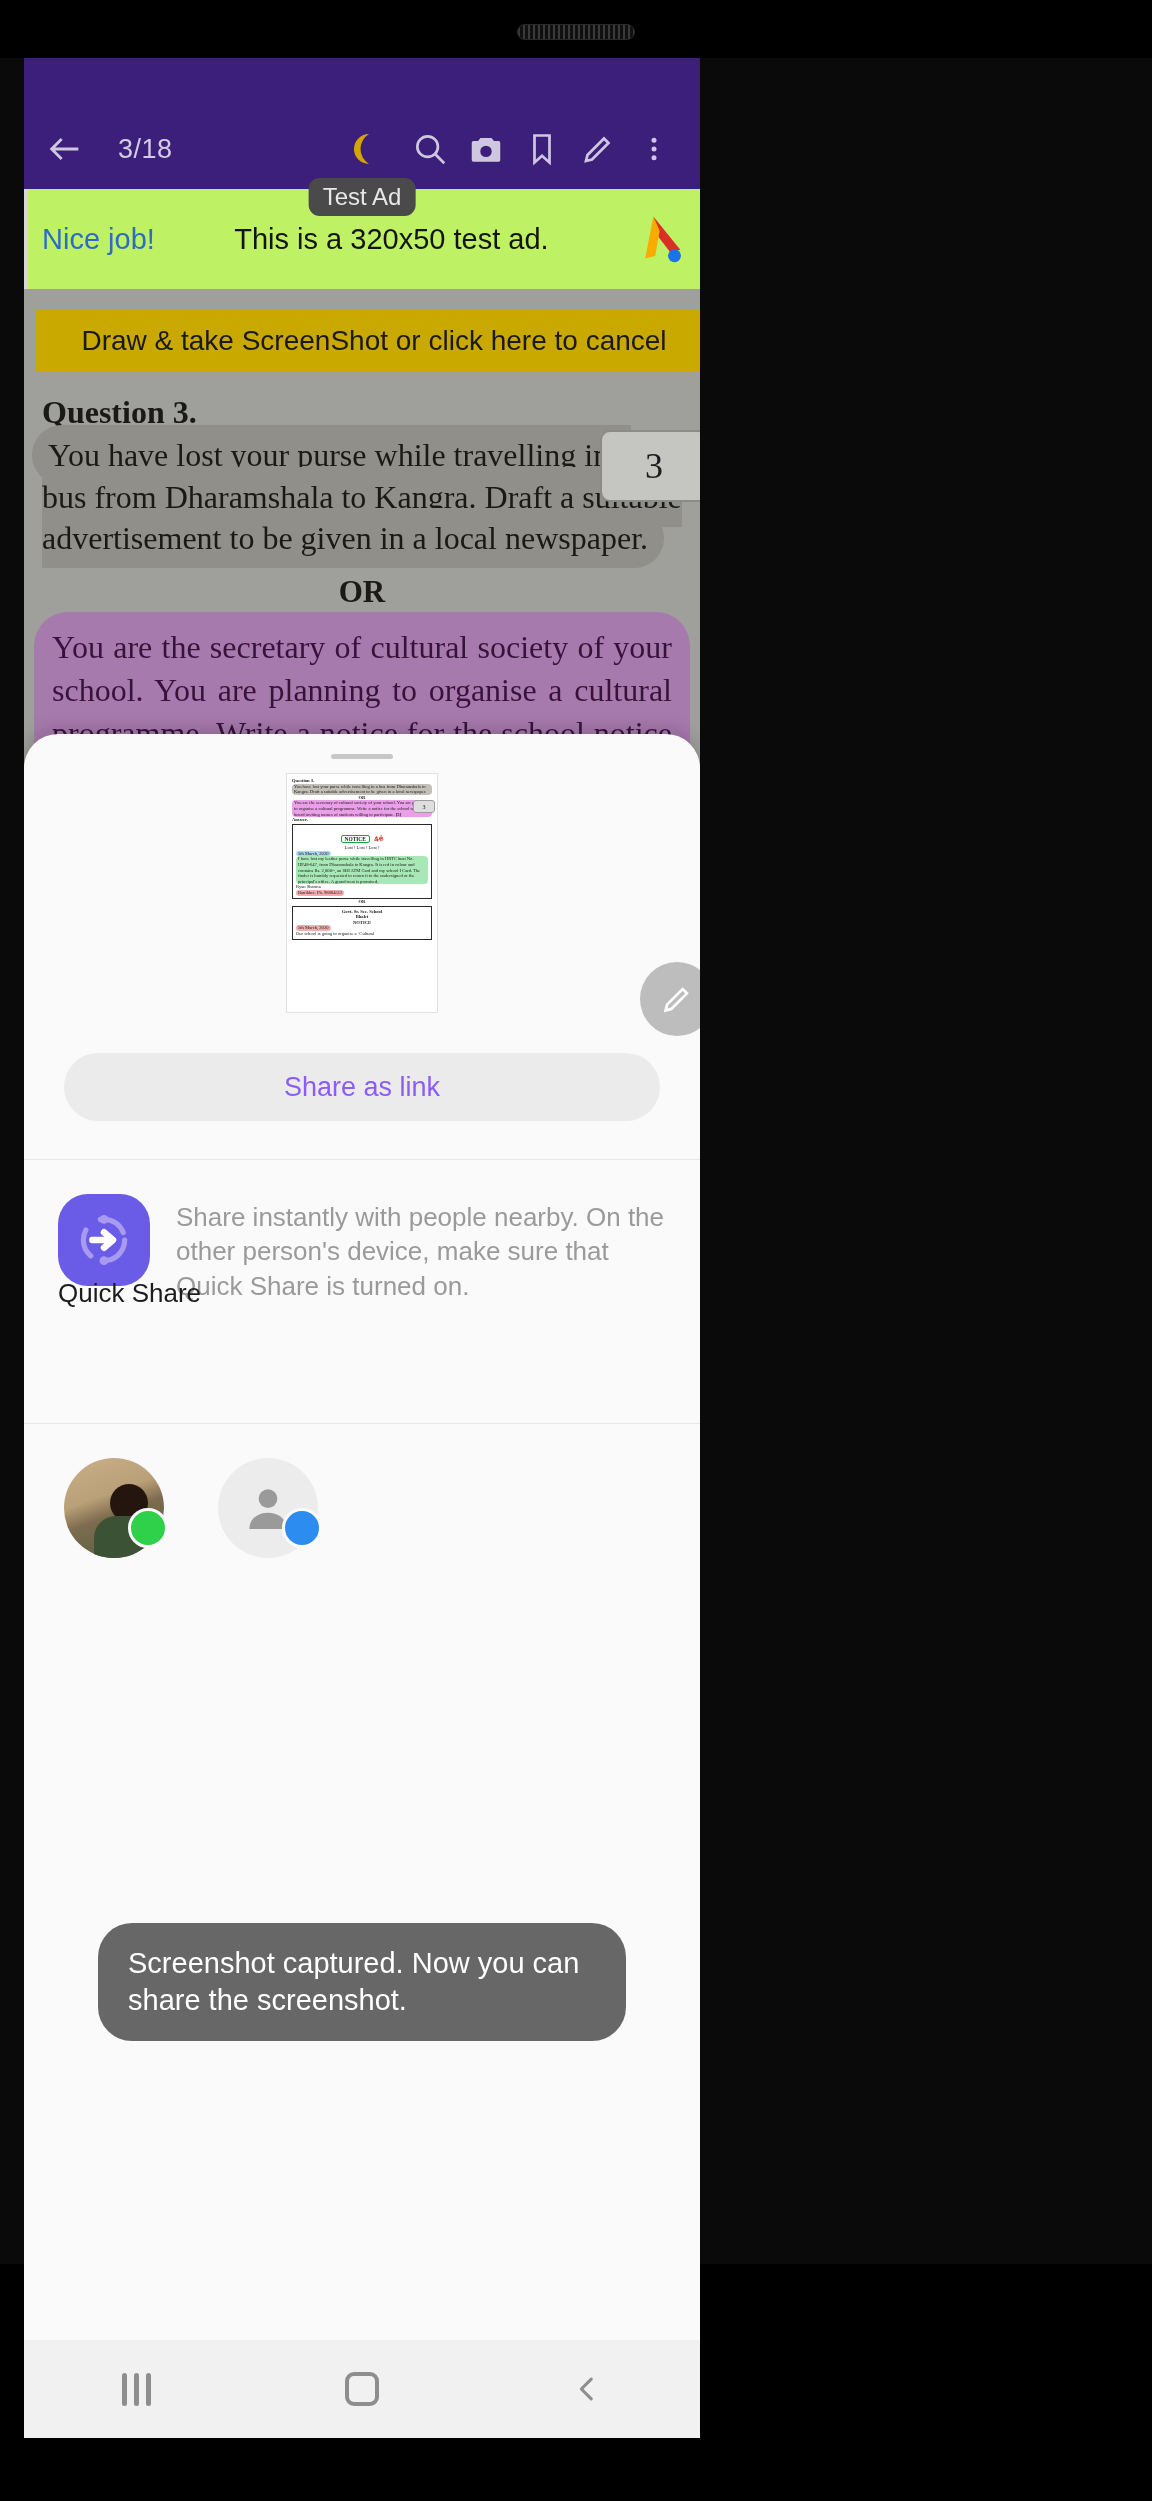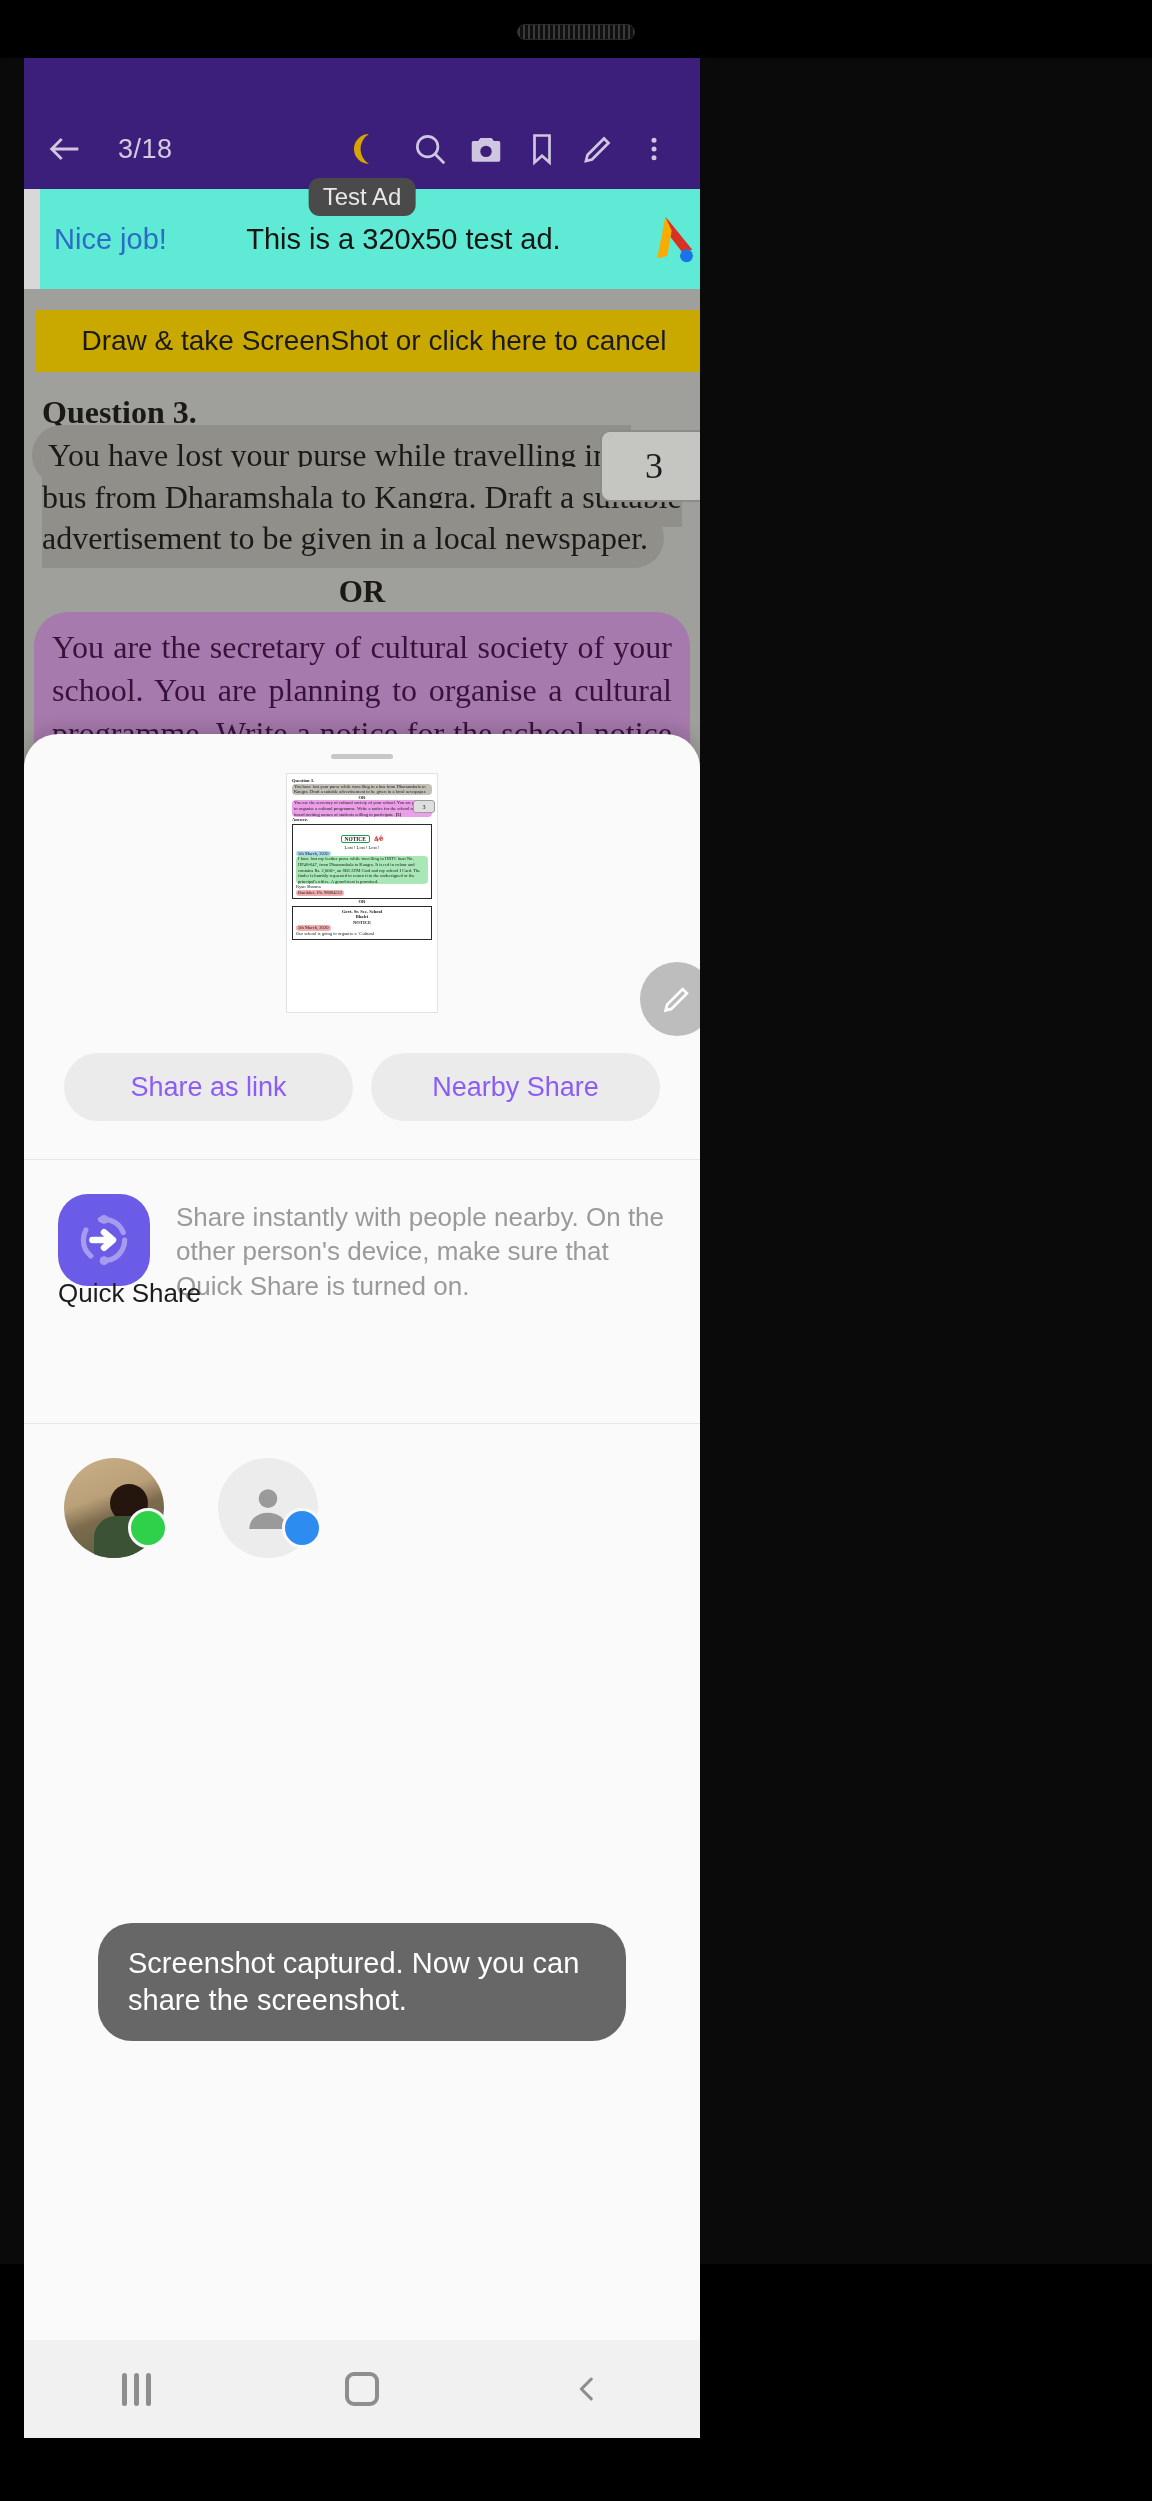--- a/index.html
+++ b/index.html
@@ -34,22 +34,22 @@
     display: flex; align-items: center; padding: 0 18px;
   }
   .ab-icon { color: #cfc7e0; display: flex; align-items: center; justify-content: center; }
   .back-arrow { width: 46px; height: 46px; }
   .page-count { color: #d2cbe2; font-size: 27px; margin-left: 30px; letter-spacing: .5px; }
   .ab-spacer { flex: 1; }
   .ab-btn { width: 56px; height: 56px; display: flex; align-items: center; justify-content: center; }
 
   
   .ad-banner {
-    position: absolute; left: 16px; top: 131px; width: 100%; height: 100px;
-    background: #5eead4; display: flex; align-items: center; padding: 0 14px;
+    position: absolute; left: 4px; top: 131px; width: 100%; height: 100px;
+    background: #bef264; display: flex; align-items: center; padding: 0 14px;
   }
   .ad-cta { color: #2d6cc4; font-size: 29px; flex: 0 0 auto; }
   .ad-text { flex: 1; text-align: center; color: #141414; font-size: 29px; }
   .ad-logo { width: 62px; height: 62px; flex: 0 0 auto; }
   .ad-tag {
     position: absolute; left: 50%; transform: translateX(-50%); top: 120px;
     background: #4a4a4a; color: #e8e8e8; font-size: 24px;
     padding: 5px 14px; border-radius: 11px; z-index: 6;
   }
 
@@ -364,21 +364,20 @@
       </div>
 
       <div class="fab">
         <svg width="34" height="34" viewBox="0 0 24 24" fill="none" stroke="#ffffff" stroke-width="1.9">
           <path d="M4 20l4-1 11-11-3-3L5 16z"></path>
           </svg>
       </div>
 
       <div class="pill-row">
         <div class="pill">Share as link</div>
-        <div class="pill">Nearby Share</div>
       </div>
 
       <div class="divider"></div>
 
       <div class="qs">
         <div class="qs-icon">
           <svg width="62" height="62" viewBox="0 0 48 48">
             <circle cx="24" cy="24" r="16" fill="none" stroke="#a79bf0" stroke-width="4" stroke-dasharray="22 14" stroke-linecap="round"></circle>
             <circle cx="24" cy="8" r="3.4" fill="#a79bf0"></circle>
             <circle cx="24" cy="40" r="3.4" fill="#a79bf0"></circle>

